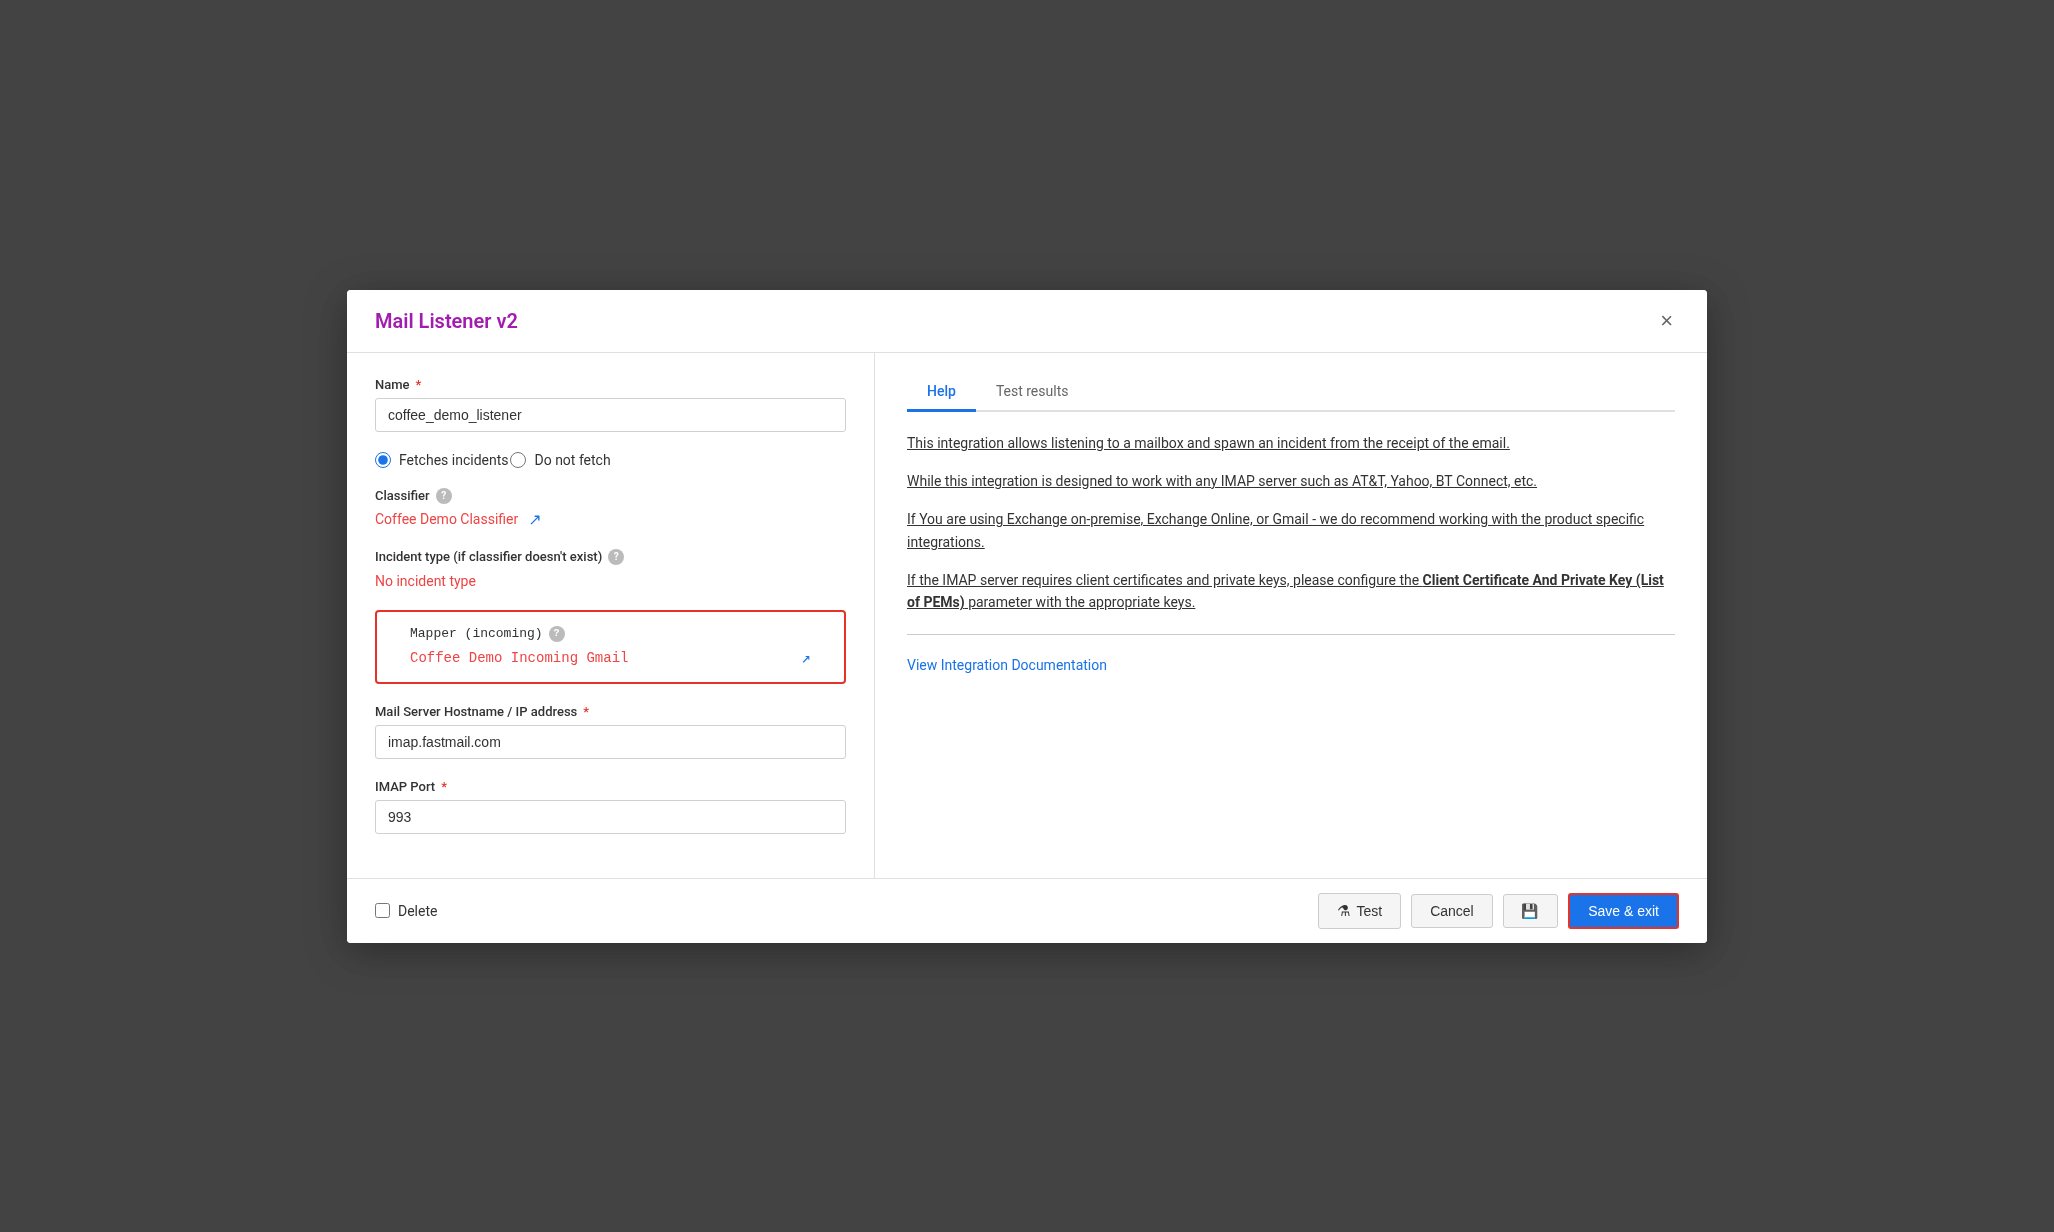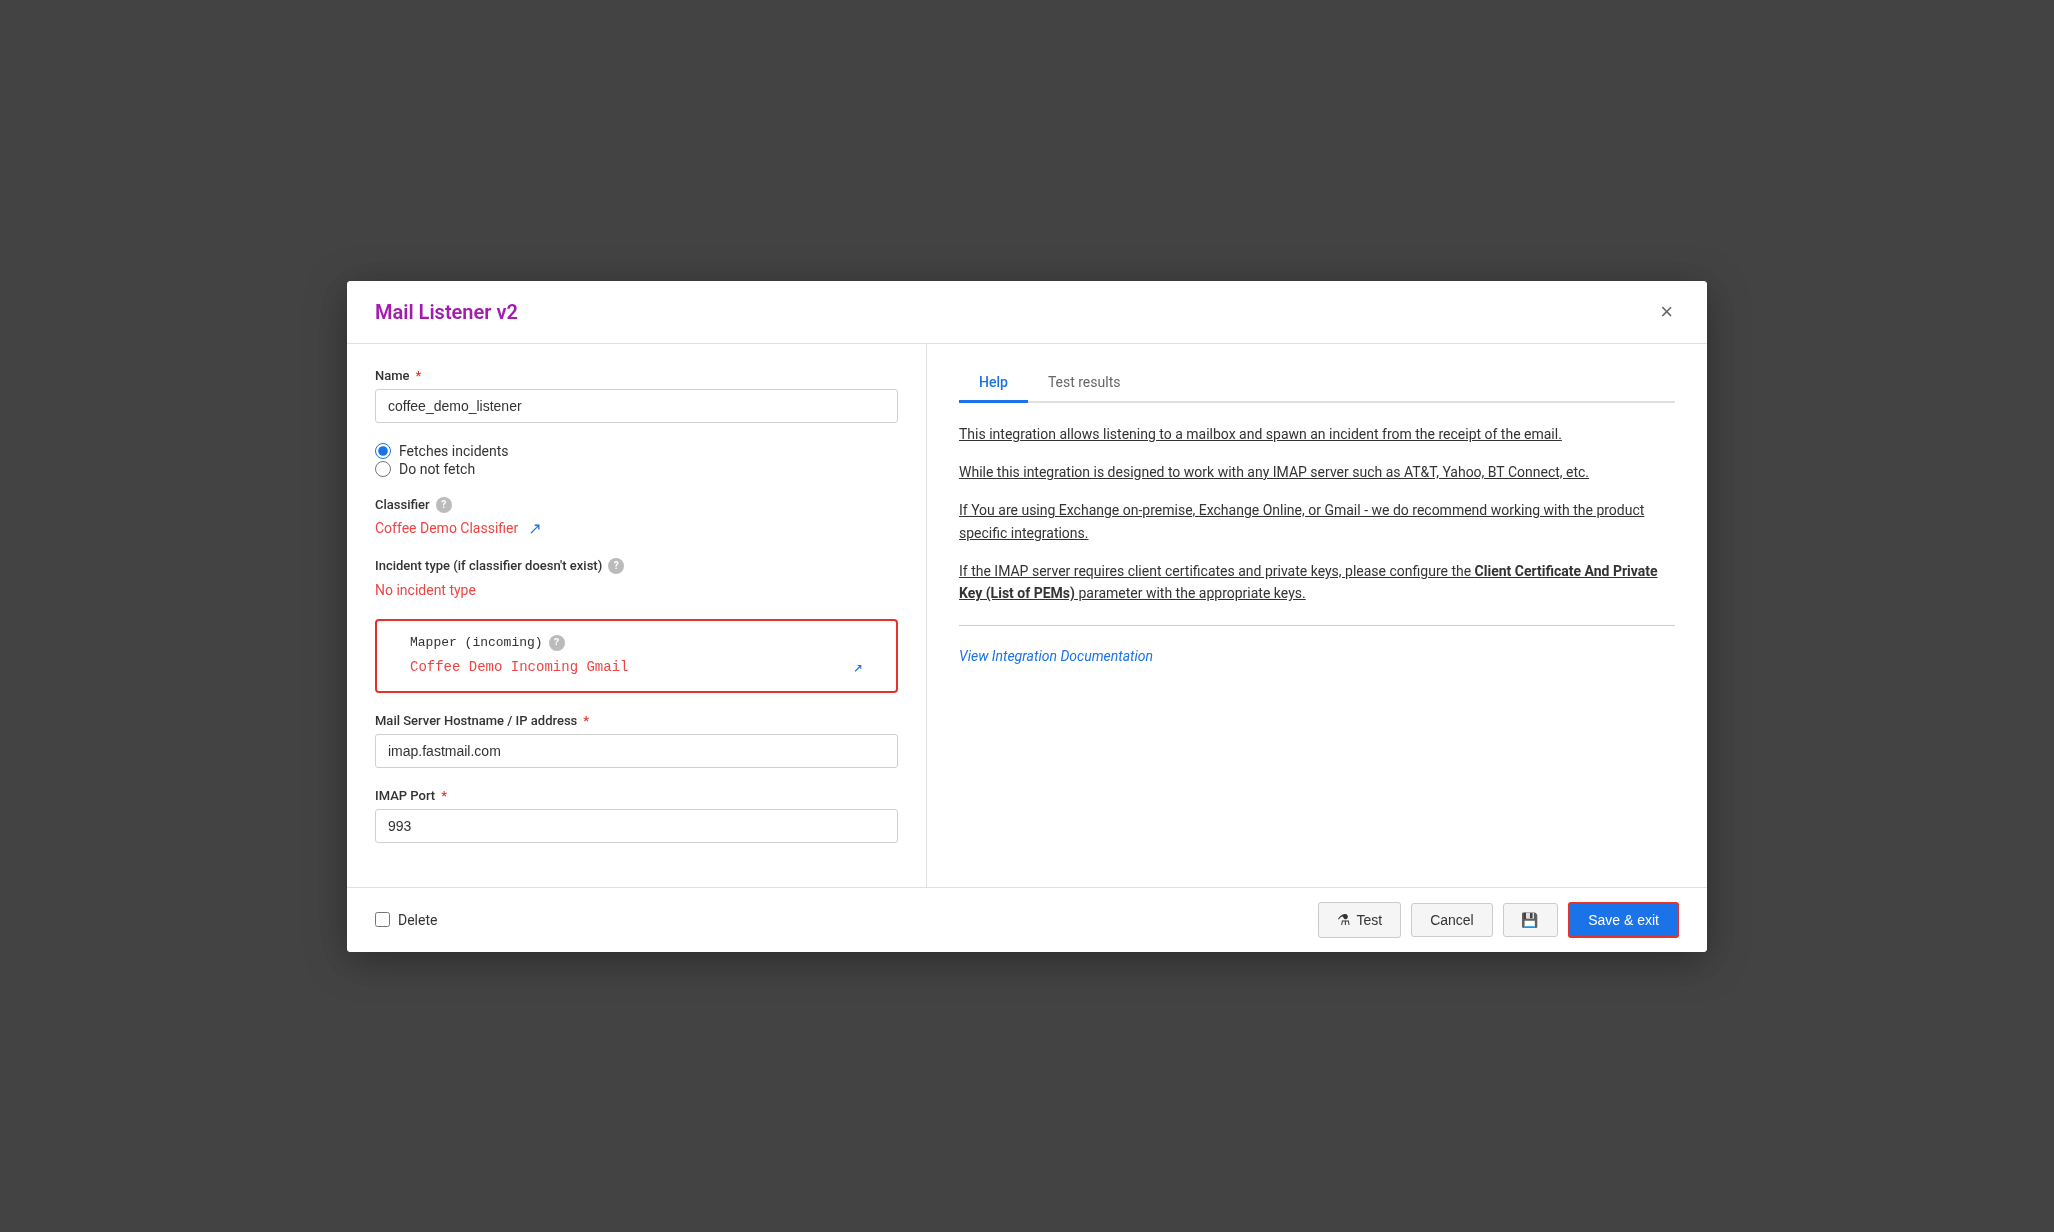--- a/index.html
+++ b/index.html
@@ -51,21 +51,21 @@
       cursor: pointer;
       line-height: 1;
       padding: 2px 6px;
     }
     .modal-body {
       display: flex;
       flex: 1;
       overflow: hidden;
     }
     .left-panel {
-      width: 580px;
+      width: 528px;
       flex-shrink: 0;
       padding: 24px 28px;
       overflow-y: auto;
       border-right: 1px solid #e0e0e0;
     }
     .right-panel {
       flex: 1;
       padding: 20px 32px;
       overflow-y: auto;
     }
@@ -101,21 +101,20 @@
       width: 100%;
       padding: 8px 12px;
       border: 1px solid #d0d0d0;
       border-radius: 3px;
       font-size: 14px;
       color: #333;
       outline: none;
     }
     .radio-group {
       display: flex;
-      flex-direction: column;
       gap: 2px;
       margin-bottom: 20px;
     }
     .radio-item {
       display: flex;
       align-items: center;
       gap: 8px;
       cursor: pointer;
       font-size: 14px;
       color: #333;
@@ -193,21 +192,20 @@
     .help-divider {
       border: none;
       border-top: 1px solid #ccc;
       margin: 20px 0;
     }
     .view-docs-link {
       color: #1a73e8;
       font-size: 14px;
       text-decoration: none;
       cursor: pointer;
-      font-style: italic;
     }
     .modal-footer {
       display: flex;
       align-items: center;
       justify-content: space-between;
       padding: 14px 28px;
       border-top: 1px solid #e0e0e0;
       background: #fff;
     }
     .footer-left {

